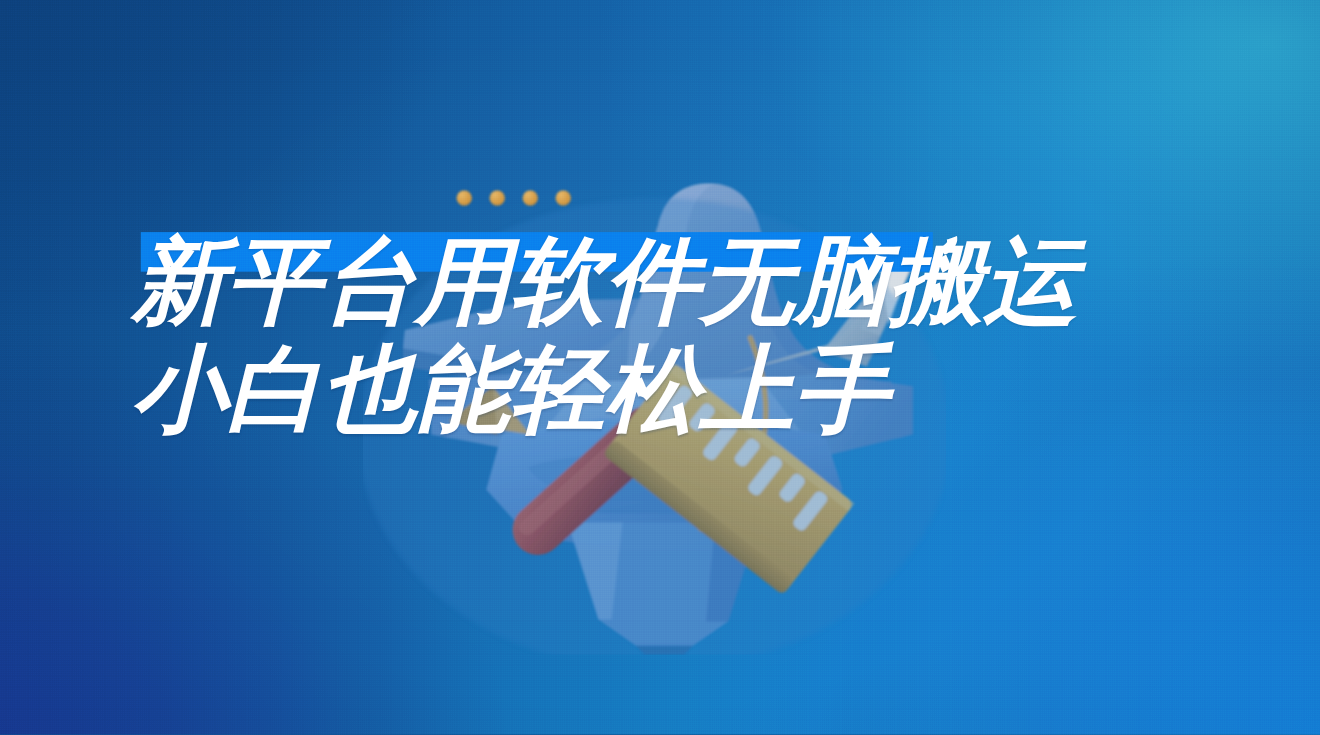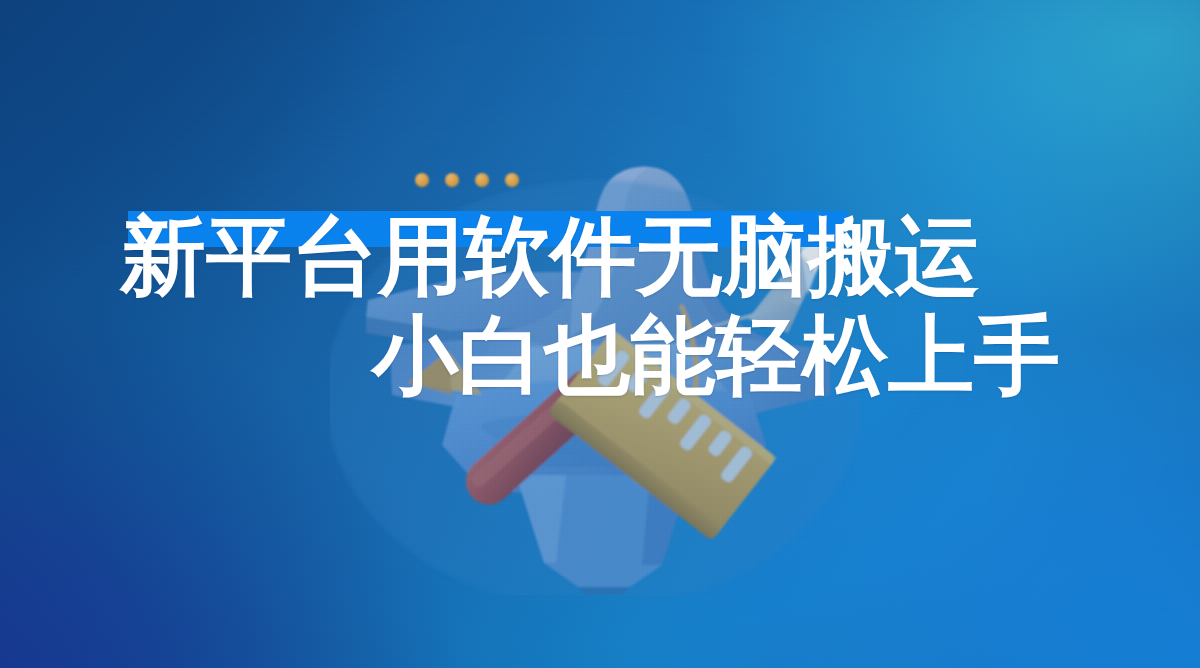--- a/index.html
+++ b/index.html
@@ -111,22 +111,23 @@
   }
   .hl-line {
     position: relative;
     color: #ffffff;
     font-weight: 700;
     font-size: 86px;
     line-height: 1.18;
     letter-spacing: 0px;
     white-space: nowrap;
     text-shadow: 0 1px 2px rgba(8,40,90,0.22);
-  }
-  .hl-line.two { margin-top: -2px; text-align: right; }
+    font-style: italic;
+  }
+  .hl-line.two { margin-top: -2px; }
 </style>
 </head>
 <body>
 
 <div id="stage">
 
   <div class="bg-base"></div>
   <div class="bg-glow-tl"></div>
   <div class="bg-glow-tr"></div>
   <div class="bg-glow-br"></div>

